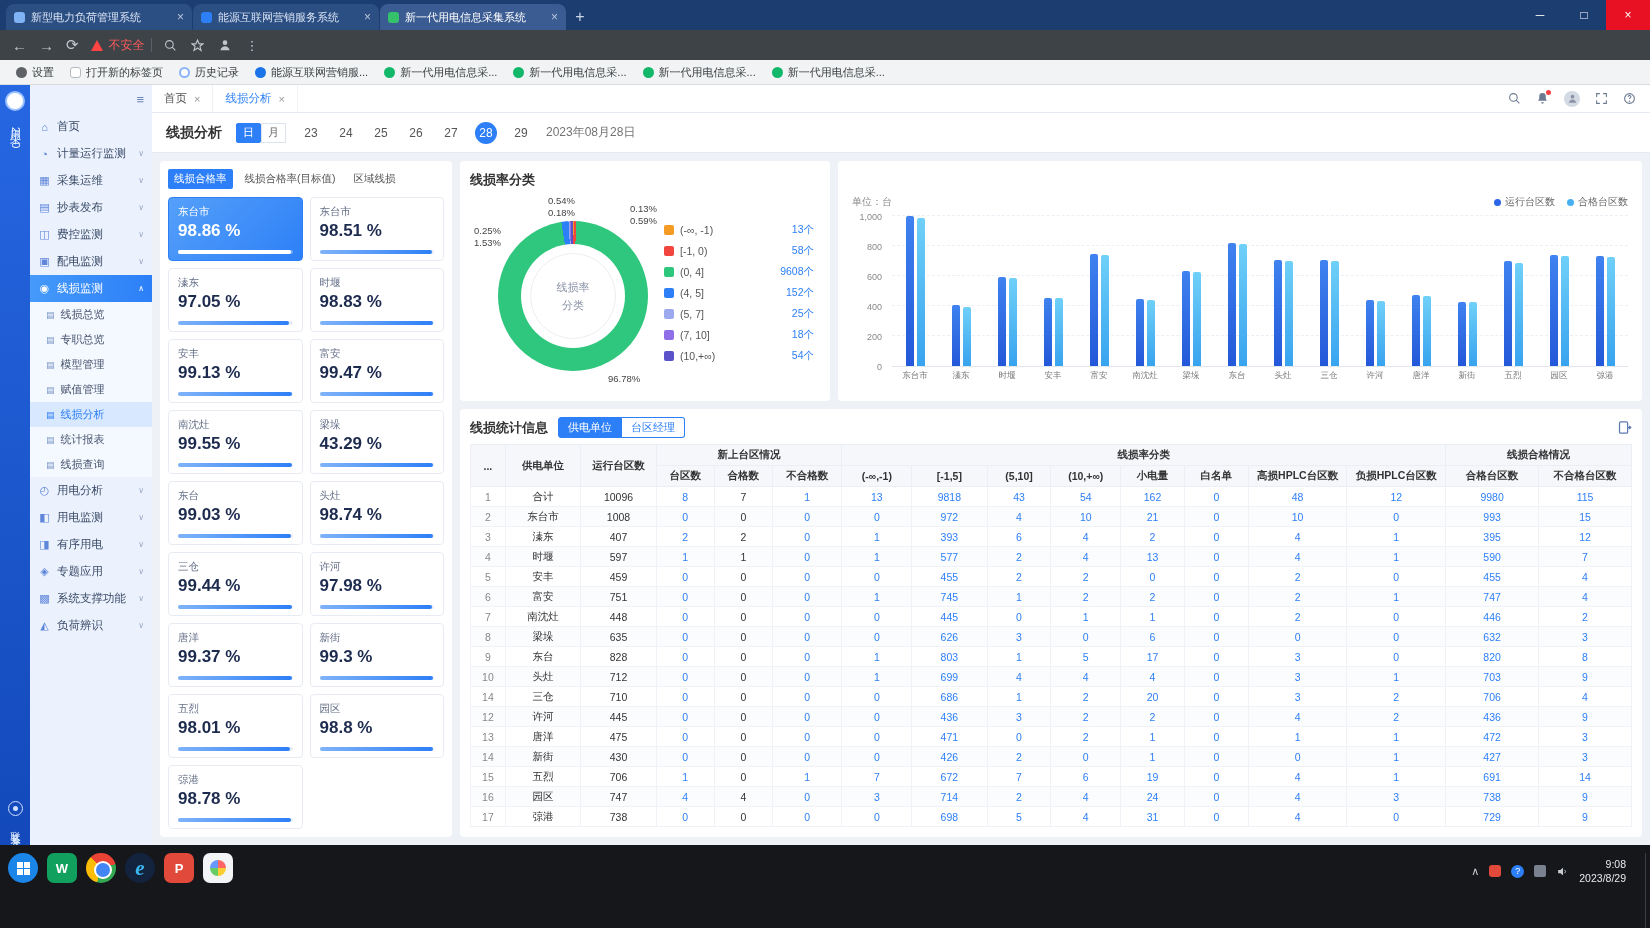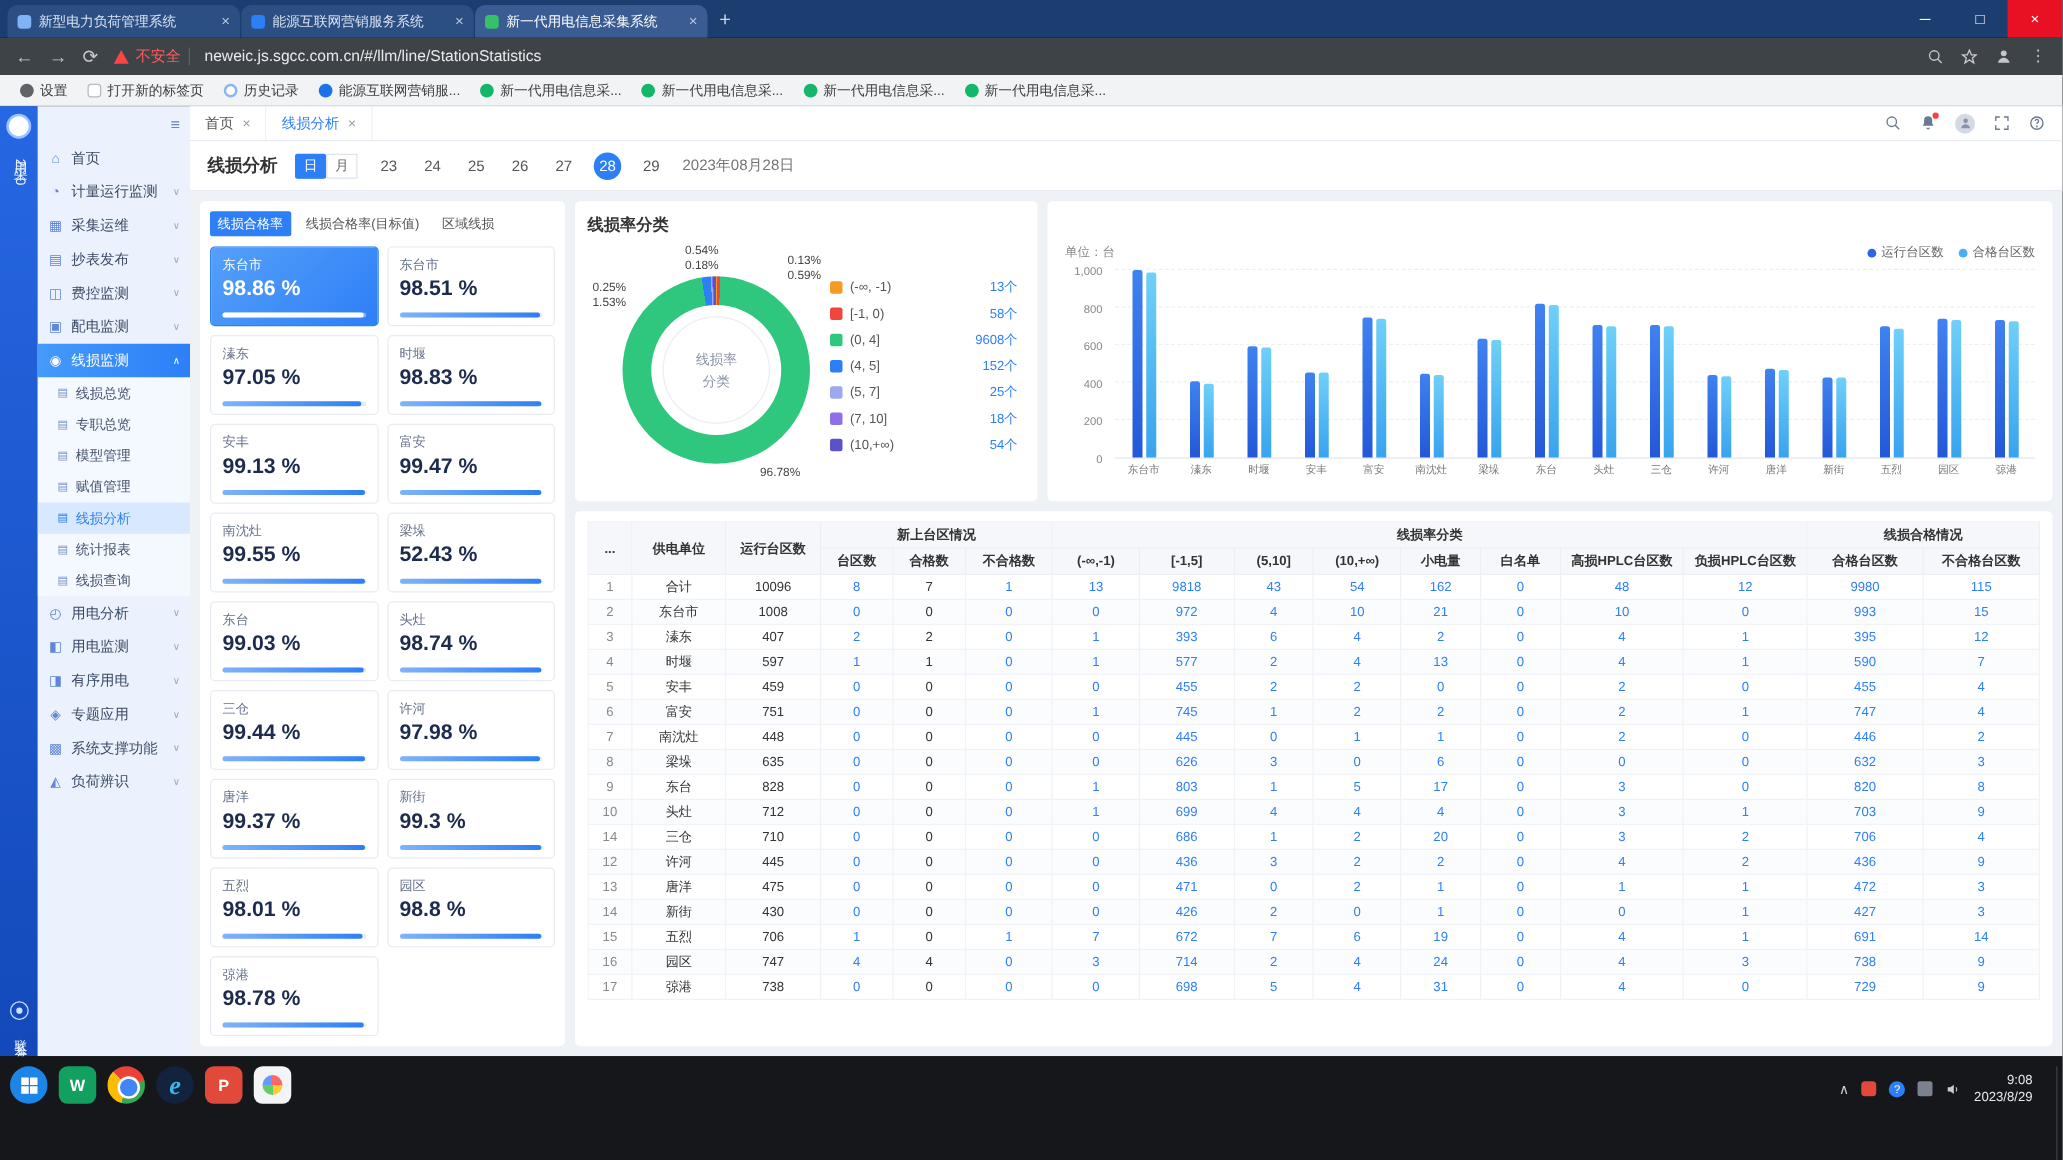--- a/index.html
+++ b/index.html
@@ -214,21 +214,20 @@
 
   <div class="addrbar">
     <span class="nav">←</span>
     <span class="nav">→</span>
     <span class="nav">⟳</span>
     <span class="chip">
       <span class="warn-tri"></span>
       <span class="chip-label">不安全</span>
       <span class="chip-sep"></span>
     </span>
-    <span class="url">neweic.js.sgcc.com.cn/#/llm/line/StationStatistics</span>
     <span class="addr-right">
       <span class="ticon">
           <svg width="13" height="13" viewBox="0 0 24 24" fill="none" stroke="currentColor" stroke-width="2">
             <circle cx="10" cy="10" r="7"></circle>
             <path d="M15 15l6 6"></path>
           </svg>
         </span>
       <span class="ticon">
           <svg width="13" height="13" viewBox="0 0 24 24" fill="none" stroke="currentColor" stroke-width="2">
             <path d="M12 2l3 7h7l-5.5 4.5L18.5 21 12 16.5 5.5 21l2-7.5L2 9h7z"></path>
@@ -508,21 +507,21 @@
               </div>
               <div class="card">
                 <div class="cname">南沈灶</div>
                 <div class="cval">99.55 %</div>
                 <div class="ctrack">
                   <div class="cfill" style="width: 99.55%;"></div>
                 </div>
               </div>
               <div class="card">
                 <div class="cname">梁垛</div>
-                <div class="cval">52.43 %</div>
+                <div class="cval">43.29 %</div>
                 <div class="ctrack">
                   <div class="cfill" style="width: 99.53%;"></div>
                 </div>
               </div>
               <div class="card">
                 <div class="cname">东台</div>
                 <div class="cval">99.03 %</div>
                 <div class="ctrack">
                   <div class="cfill" style="width: 99.03%;"></div>
                 </div>
@@ -765,20 +764,33 @@
                     <div class="xl">新街</div>
                     <div class="xl">五烈</div>
                     <div class="xl">园区</div>
                     <div class="xl">弶港</div>
                   </div>
               </div>
             </div>
           </div>
 
           <div class="panel table-panel">
+            <div class="tp-head">
+              <span class="tp-title">线损统计信息</span>
+              <span class="tgl-group">
+                <span class="tgl active">供电单位</span>
+                <span class="tgl">台区经理</span>
+              </span>
+              <span class="export">
+                  <svg width="15" height="15" viewBox="0 0 24 24" fill="none" stroke="currentColor" stroke-width="2">
+                    <rect x="4" y="3" width="13" height="18" rx="2"></rect>
+                    <path d="M17 12h5M19.5 9.5L22 12l-2.5 2.5"></path>
+                  </svg>
+                </span>
+            </div>
             <div class="twrap">
               <table id="stat-table">
                 <colgroup id="cg">
                     <col style="width: 3%;">
                     <col style="width: 6.5%;">
                     <col style="width: 6.5%;">
                     <col style="width: 5%;">
                     <col style="width: 5%;">
                     <col style="width: 6%;">
                     <col style="width: 6%;">

